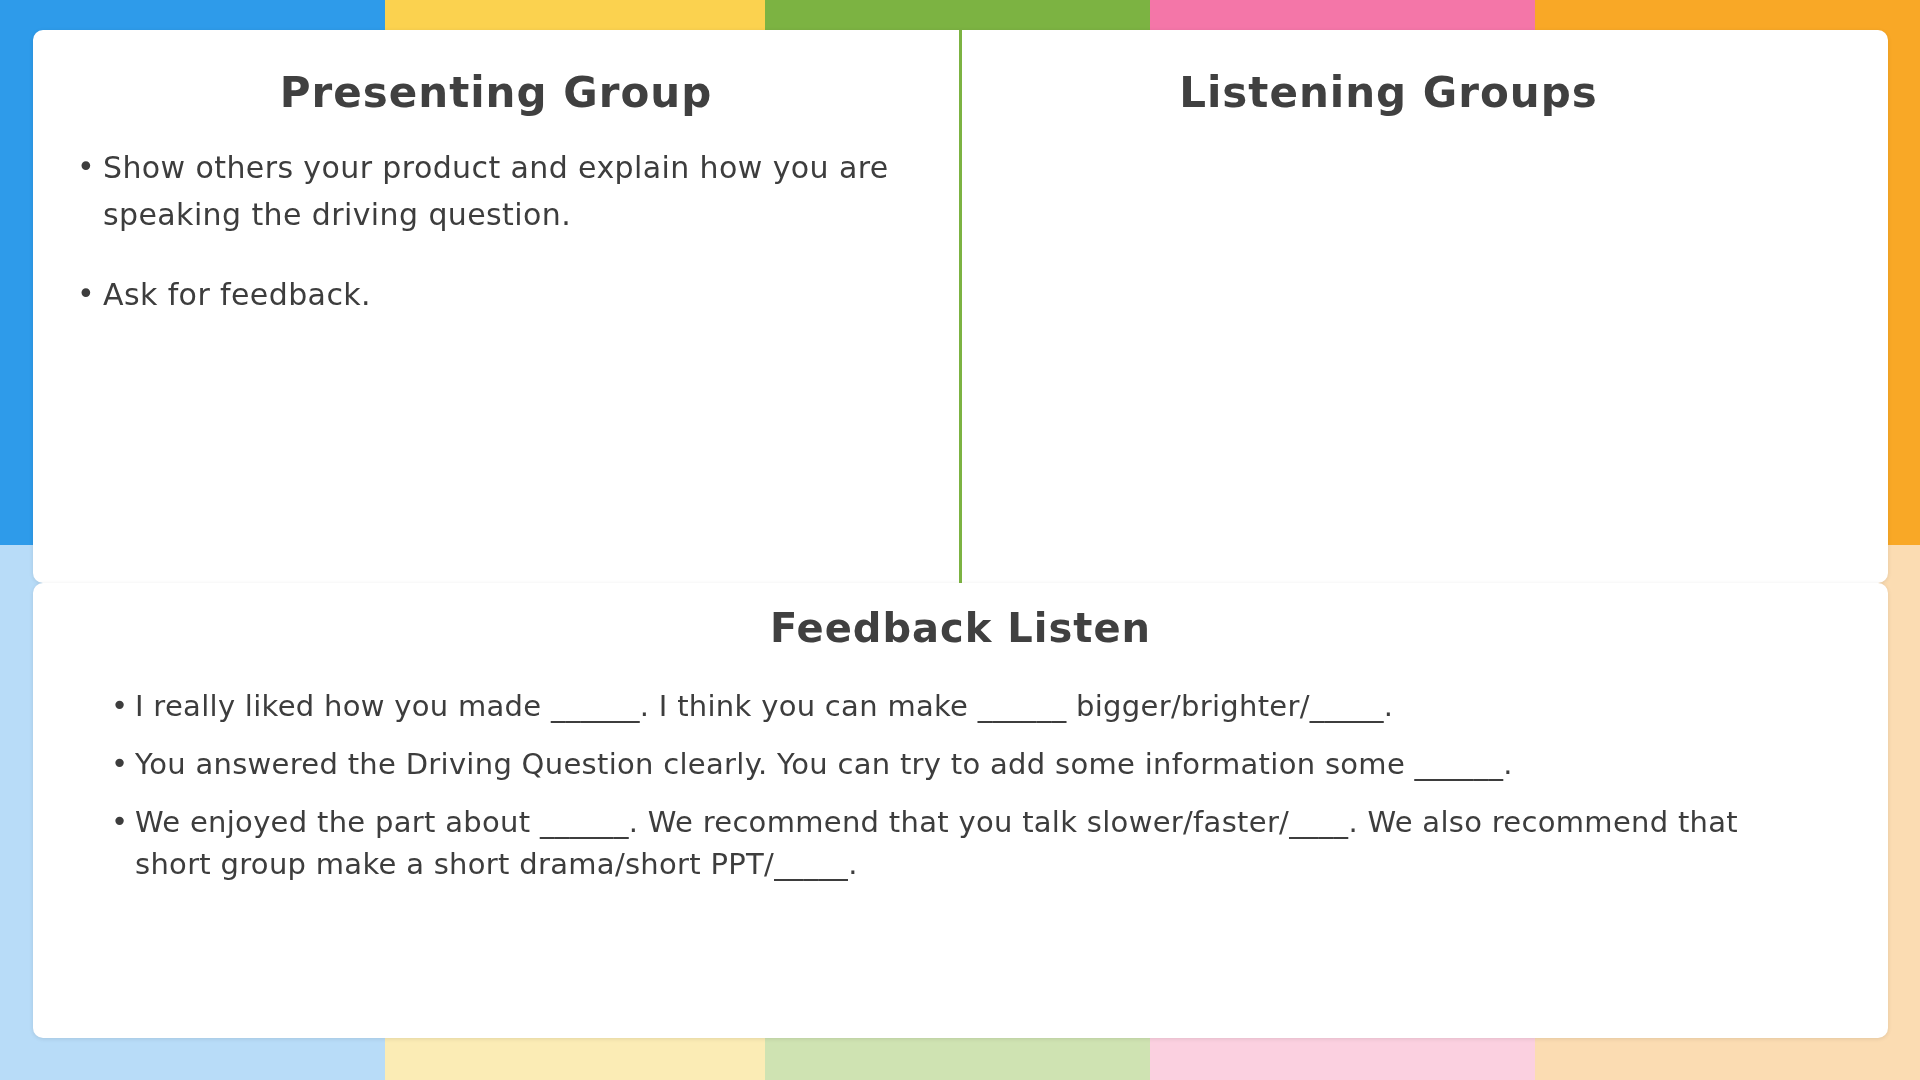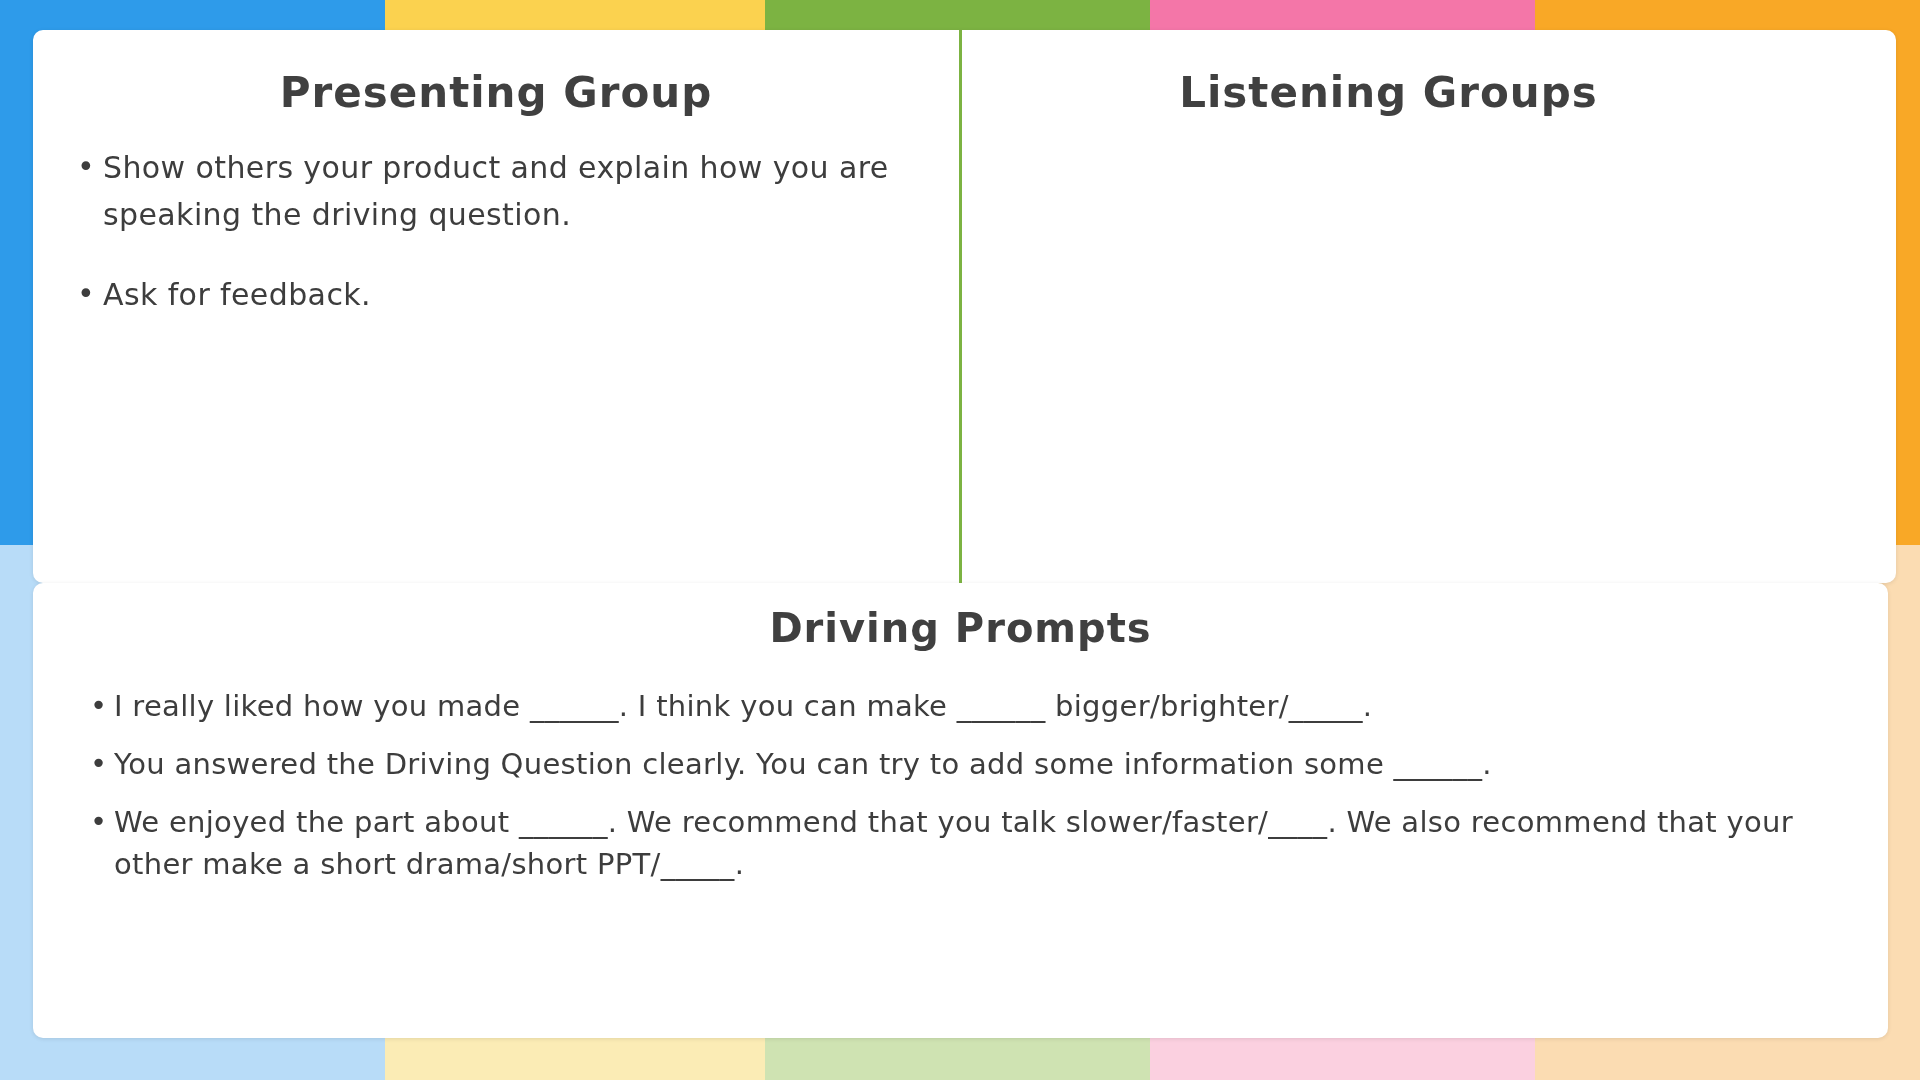--- a/index.html
+++ b/index.html
@@ -43,21 +43,20 @@
     background: #ffffff;
     border-radius: 10px;
     box-shadow: 0 1px 4px rgba(0,0,0,0.10);
   }
 
   #card-top {
     left: 33px;
     top: 30px;
     width: 1855px;
     height: 553px;
-    padding-left: 8px;
   }
 
   #card-bottom {
     left: 33px;
     top: 583px;
     width: 1855px;
     height: 455px;
   }
 
   .divider-v {
@@ -116,21 +115,21 @@
     font-weight: bold;
     font-size: 40px;
     color: #404040;
     letter-spacing: 1px;
     margin-top: 22px;
   }
 
   ul.prompts {
     list-style: none;
     margin: 34px 8px 0 0;
-    padding: 0 60px 0 81px;
+    padding: 0 60px 0 102px;
   }
   ul.prompts li {
     position: relative;
     font-size: 29px;
     line-height: 1.45;
     color: #3d3d3d;
     margin-bottom: 16px;
     letter-spacing: 0.3px;
   }
   ul.prompts li::before {
@@ -172,21 +171,21 @@
     </div>
 
     <div class="col col-right">
       <div class="col-title">Listening Groups</div>
     </div>
   </div>
 
   <div class="divider-v"></div>
 
   <div class="card" id="card-bottom">
-    <div class="bottom-title">Driving Prompts</div>
+    <div class="bottom-title">Feedback Listen</div>
     <ul class="prompts">
       <li>I really liked how you made ______. I think you can make ______ bigger/brighter/_____.</li>
       <li>You answered the Driving Question clearly. You can try to add some information some ______.</li>
-      <li>We enjoyed the part about ______. We recommend that you talk slower/faster/____. We also recommend that your other make a short drama/short PPT/_____.</li>
+      <li>We enjoyed the part about ______. We recommend that you talk slower/faster/____. We also recommend that short group make a short drama/short PPT/_____.</li>
     </ul>
   </div>
 
 </div>
 
 </body></html>

